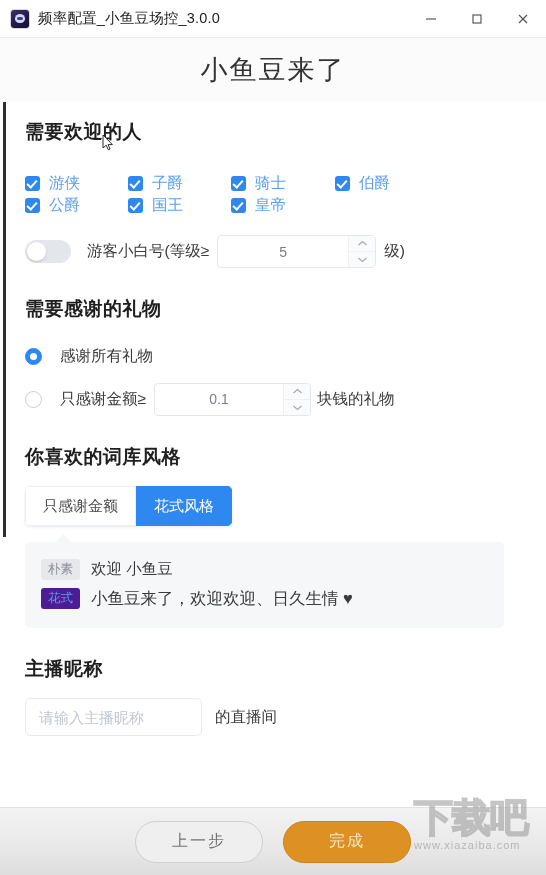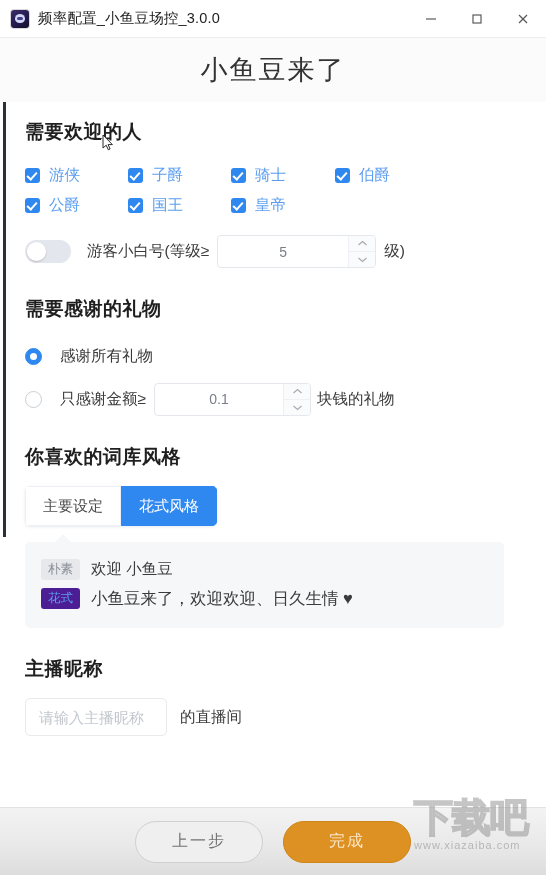--- a/index.html
+++ b/index.html
@@ -108,24 +108,24 @@
     font-size: 19px;
     font-weight: bold;
     color: #1f1f1f;
     margin: 0;
     letter-spacing: .5px;
   }
   .inner { padding-left: 25px; padding-right: 20px; }
 
   .block-people { padding-top: 17px; }
   .checks {
-    margin-top: 20px;
+    margin-top: 28px;
     display: grid;
     grid-template-columns: 103px 103px 104px 104px;
-    row-gap: 9px;
+    row-gap: 1px;
   }
   .chk {
     display: flex;
     align-items: center;
     gap: 9px;
   }
   .box {
     width: 15px; height: 15px;
     border-radius: 3px;
     background: #2f88ef;
@@ -310,21 +310,21 @@
   }
   .pv-text.big { font-size: 16.5px; }
 
   .block-nick { padding-top: 28px; }
   .nick-row {
     margin-top: 16px;
     display: flex;
     align-items: center;
   }
   .text-input {
-    width: 142px;
+    width: 177px;
     height: 38px;
     border: 1px solid #e8eaee;
     border-radius: 5px;
     background: #ffffff;
     font-size: 15px;
     color: #333;
     padding: 8px 13px;
     box-sizing: border-box;
     outline: none;
     font-family: "Liberation Sans", "DejaVu Sans", sans-serif;
@@ -523,21 +523,21 @@
           </span>
         </span>
         <span class="suffix">块钱的礼物</span>
       </div>
     </div>
   </div>
 
   <div class="inner block-style">
     <div class="sec-title">你喜欢的词库风格</div>
     <div class="segmented">
-      <div class="seg">主要设定</div>
+      <div class="seg">只感谢金额</div>
       <div class="seg active">花式风格</div>
     </div>
 
     <div class="preview">
       <div class="pv-row">
         <span class="tag plain">朴素</span>
         <span class="pv-text">欢迎 小鱼豆</span>
       </div>
       <div class="pv-row">
         <span class="tag fancy">花式</span>

